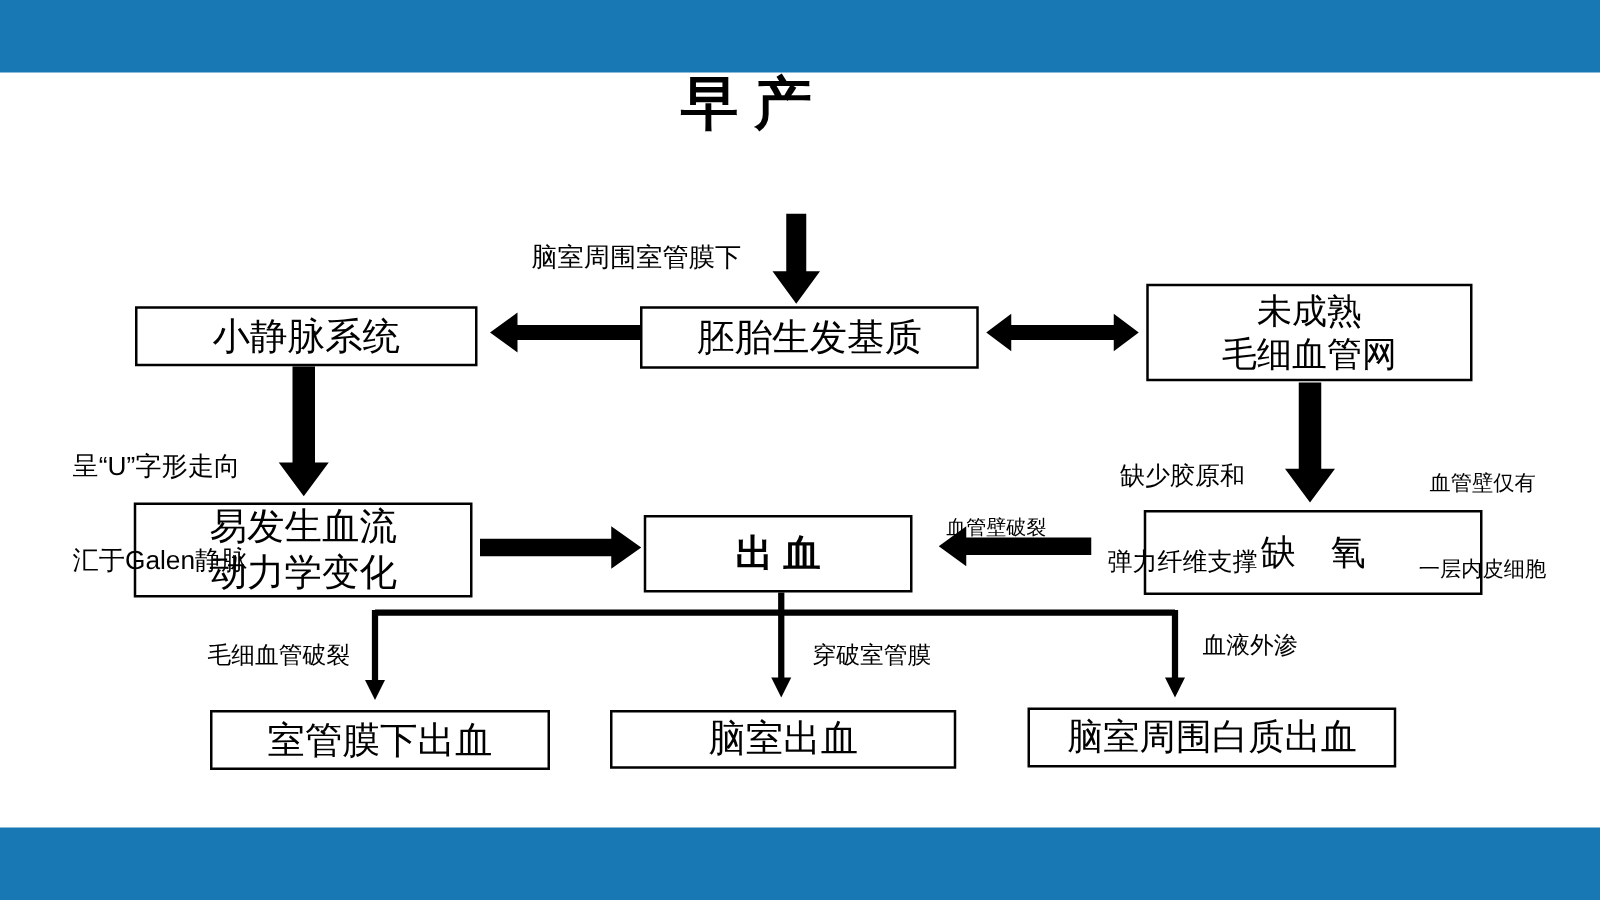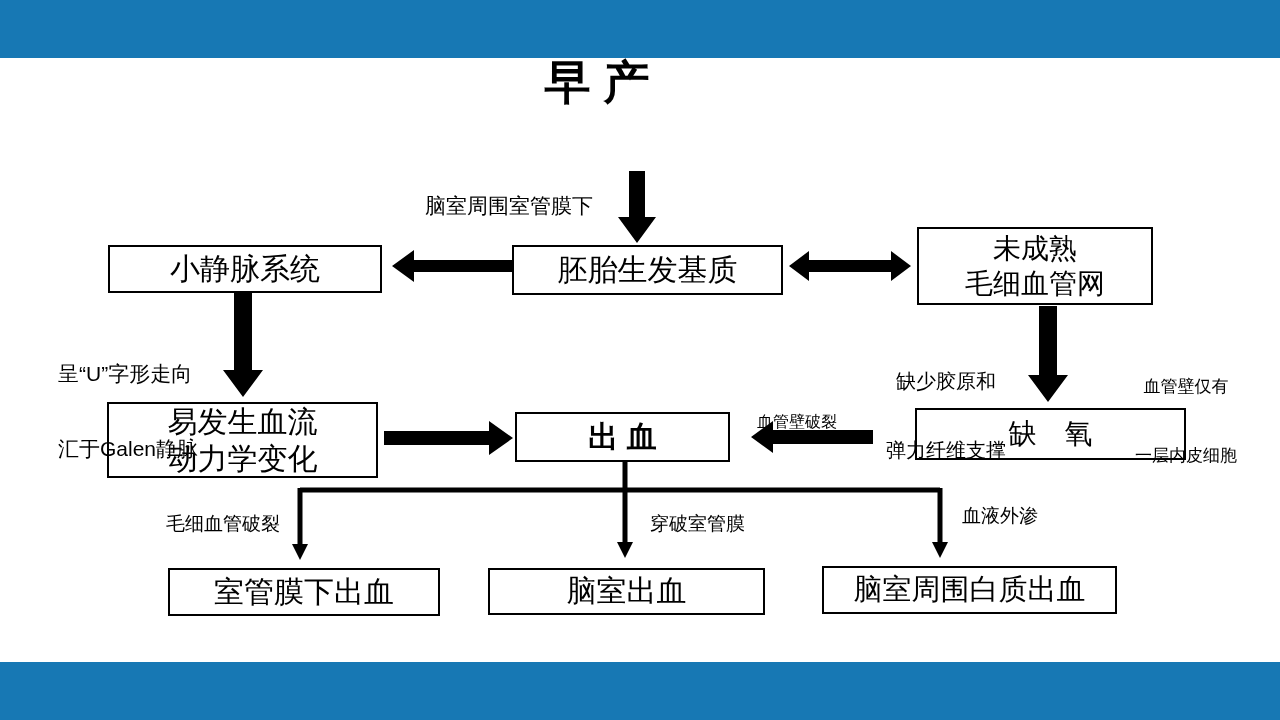--- a/index.html
+++ b/index.html
@@ -23,24 +23,24 @@
     display:flex; flex-direction:column; align-items:center; justify-content:center;
     text-align:center; white-space:pre;
   }
   .node span { display:block; }
   .lbl { position:absolute; z-index:2; white-space:pre; }
   .lbl.two span { display:block; }
   .center { text-align:center; }
   .n-preterm   { left:494px; top:133px; width:272px; height:37px; font-size:28px; }
   .n-germinal  { left:512px; top:245px; width:271px; height:50px; font-size:30px; }
   .n-venule    { left:108px; top:245px; width:274px; height:48px; font-size:30px; }
-  .n-capillary { left:917px; top:227px; width:236px; height:78px; font-size:28px; line-height:35px; }
+  .n-capillary { left:917px; top:227px; width:261px; height:78px; font-size:28px; line-height:35px; }
   .n-hemodyn   { left:107px; top:402px; width:271px; height:76px; font-size:30px; line-height:37px; }
-  .n-hemorrhage{ left:515px; top:412px; width:215px; height:50px; font-size:30px; font-weight:bold; }
-  .n-hypoxia   { left:915px; top:408px; width:271px; height:52px; font-size:28px; }
+  .n-hemorrhage{ left:515px; top:412px; width:215px; height:62px; font-size:30px; font-weight:bold; }
+  .n-hypoxia   { left:915px; top:408px; width:271px; height:68px; font-size:28px; }
   .n-subepend  { left:168px; top:568px; width:272px; height:48px; font-size:30px; }
   .n-ivh       { left:488px; top:568px; width:277px; height:47px; font-size:30px; }
   .n-pvh       { left:822px; top:566px; width:295px; height:29.5px; min-height:48px; font-size:29px; }
   .l-perivent  { left:425px; top:192px; font-size:21px; }
   .l-cereb     { left:683px; top:189px; font-size:21px; }
   .l-ucourse   { left:58px;  top:311px; font-size:21px; line-height:25px; }
   .l-collagen  { left:880px; top:324px; width:132px; font-size:20px; line-height:23px; }
   .l-wall      { left:1120px;top:329px; width:132px; font-size:17px; line-height:23px; }
   .l-artpress  { left:391px; top:405px; font-size:20px; }
   .l-artpress .up { color:var(--bluearrow); font-size:23px; font-weight:bold; position:relative; top:-2px; }

